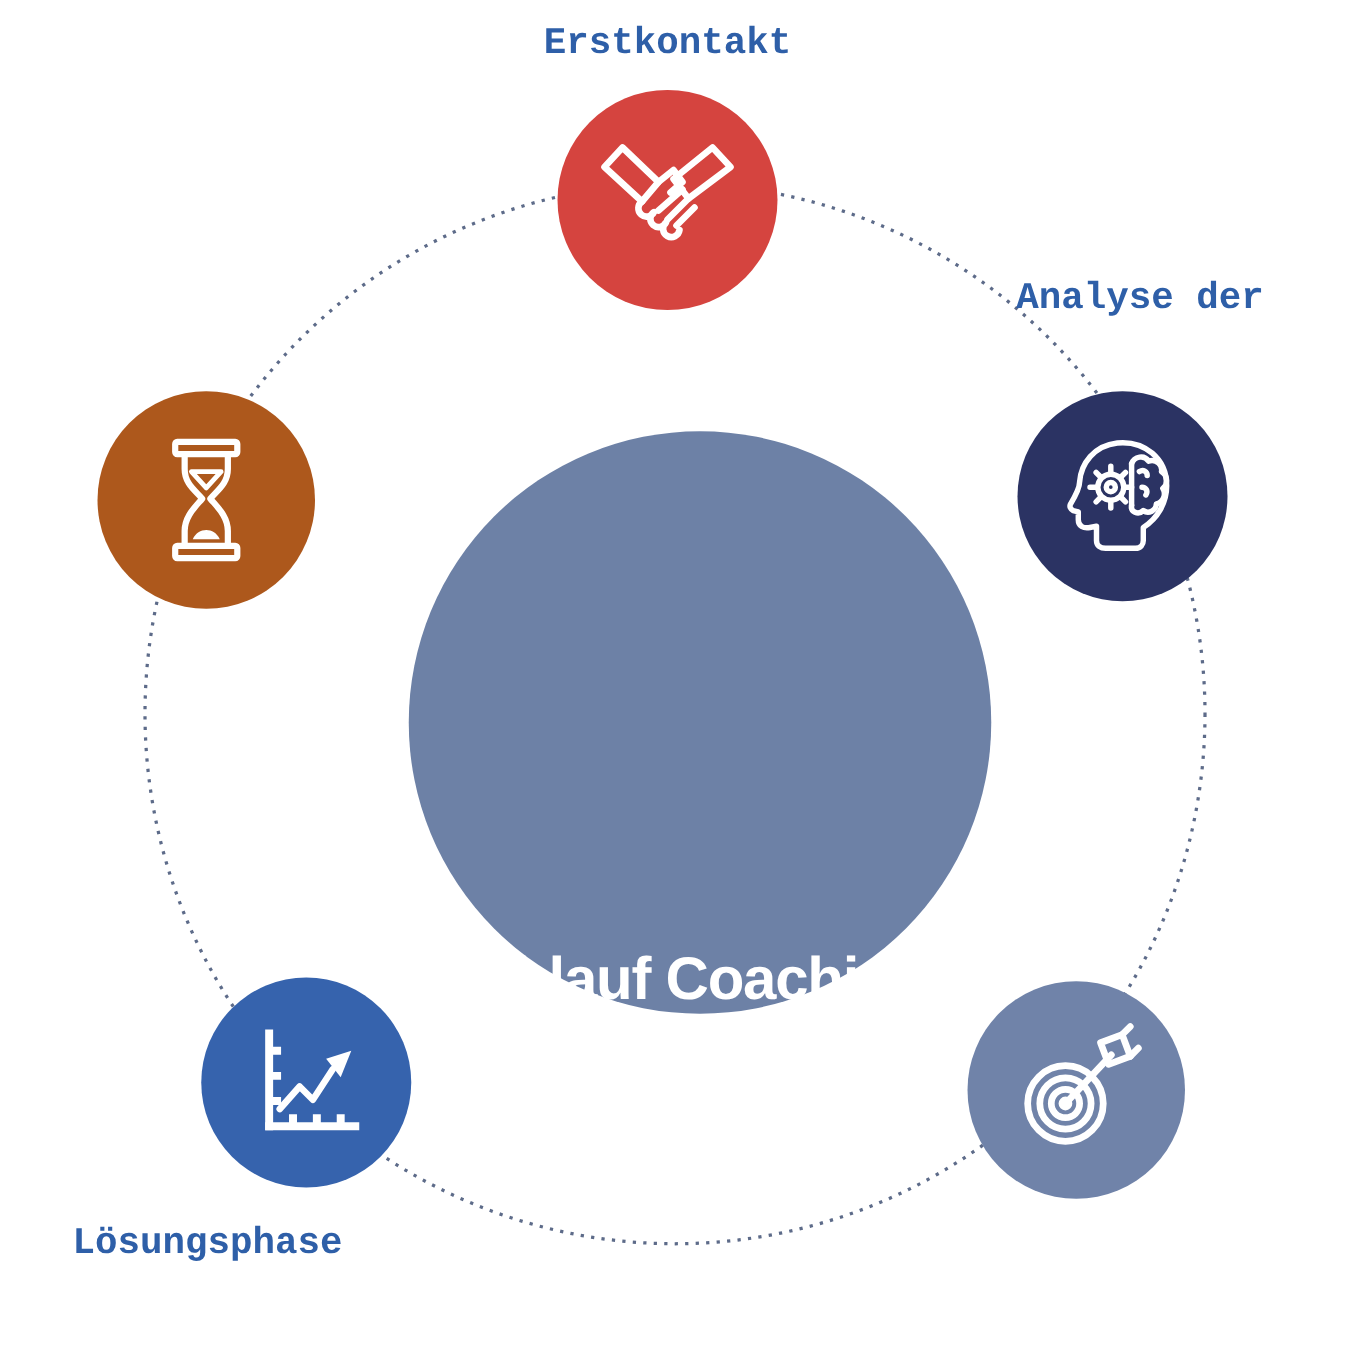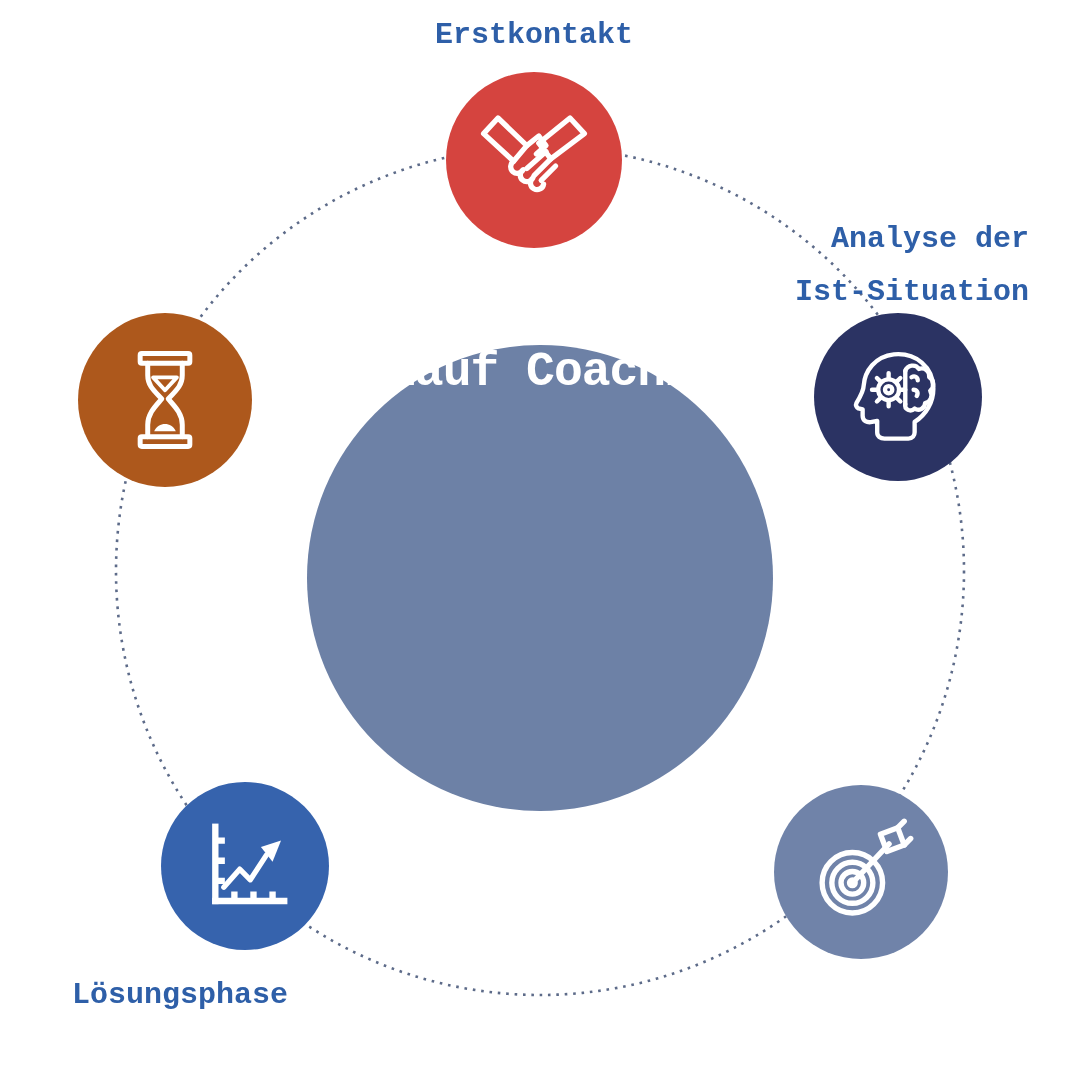--- a/index.html
+++ b/index.html
@@ -11,27 +11,26 @@
     overflow: hidden;
     font-family: "Liberation Sans", sans-serif;
   }
   .ring-svg {
     position: absolute;
     left: 0; top: 0;
     width: 1080px; height: 1080px;
   }
   .center-circle {
     position: absolute;
-    left: 307px; top: 345px;
+    left: 327px; top: 345px;
     width: 466px; height: 466px;
     border-radius: 50%;
     display: flex;
-    align-items: flex-start;
+    align-items: flex-end;
     justify-content: center;
-    font-family: Liberation Mono, monospace;
   }
   .center-title {
     color: #ffffff;
     font-size: 48px;
     font-weight: 700;
     letter-spacing: -1px;
     white-space: nowrap;
   }
   .step-circle {
     position: absolute;
@@ -52,21 +51,21 @@
     font-size: 30px;
     line-height: 53px;
     text-align: right;
     transform: translateX(-50%);
     white-space: nowrap;
     font-family: Liberation Mono, monospace;
   }
   .label-top          { left: 534px; top:  13px; line-height: 44px; }
   .label-right        { left: 912px; top: 201px; margin-top: 12px; }
   .label-left         { left: 173px; top: 205px; }
-  .label-bottom-left  { left: 180px; top: 973px; line-height: 44px; }
+  .label-bottom-left  { left: 166px; top: 973px; line-height: 44px; }
   .label-bottom-right { left: 889px; top: 974px; line-height: 52px; }
 
   .icon-svg { display: block; }
 </style>
 </head>
 <body>
 
 <div class="canvas">
 
   <svg class="ring-svg" viewBox="0 0 1080 1080">
@@ -135,21 +134,20 @@
       <path d="M40,79 C44,70 56,70 60,79 Z" fill="#ffffff" stroke="none"></path>
     </svg>
   </div>
 
   <div class="step-label label-top" style="color: rgb(46, 95, 168);">
     <div>Erstkontakt</div>
   </div>
 
   <div class="step-label label-right" style="color: rgb(46, 95, 168);">
     <div>Analyse der</div>
-    <div>Ist-Situation</div>
   </div>
 
 
   <div class="step-label label-bottom-left" style="color: rgb(46, 95, 168);">
     <div>Lösungsphase</div>
   </div>
 
 
 </div>
 

